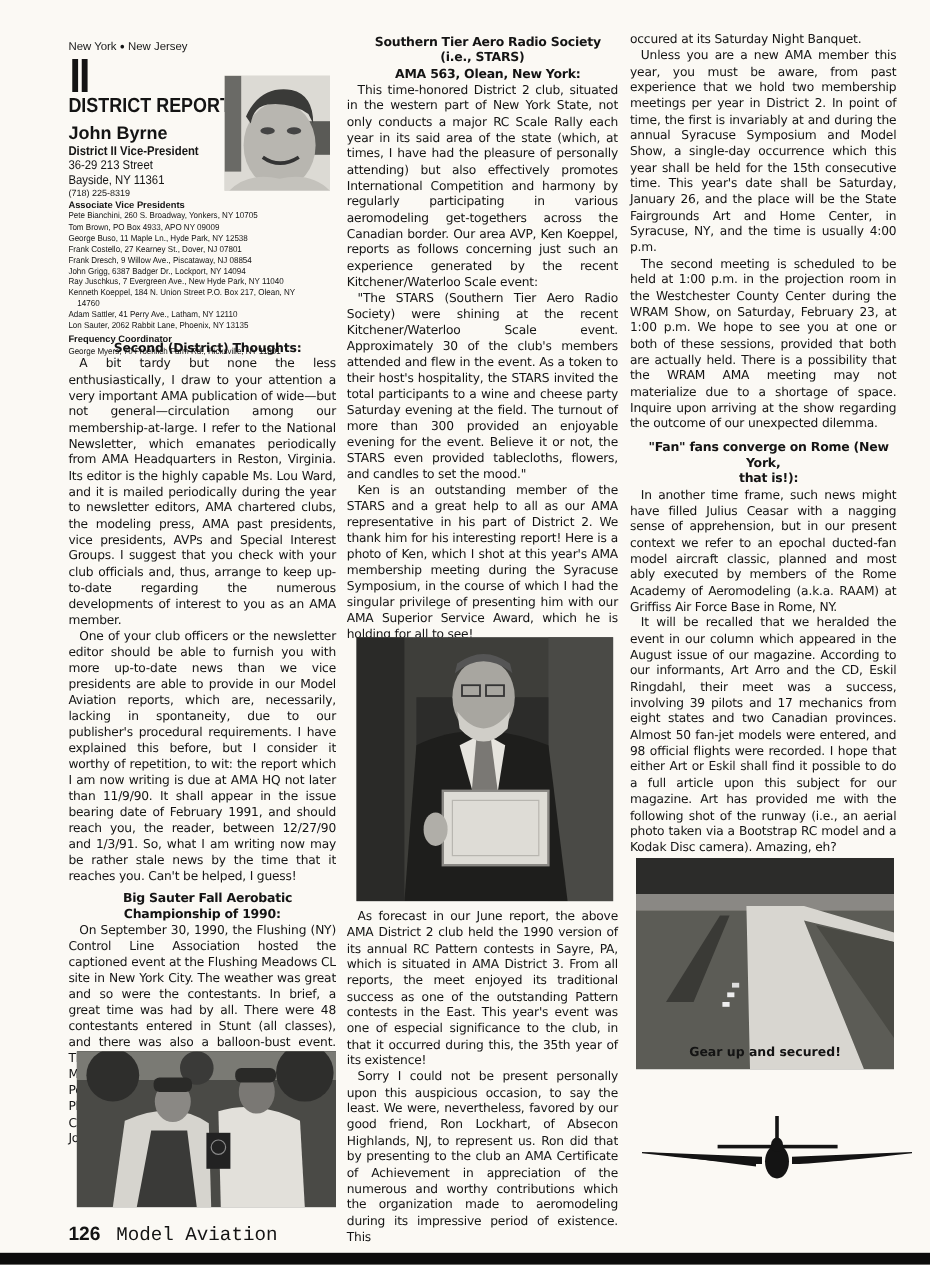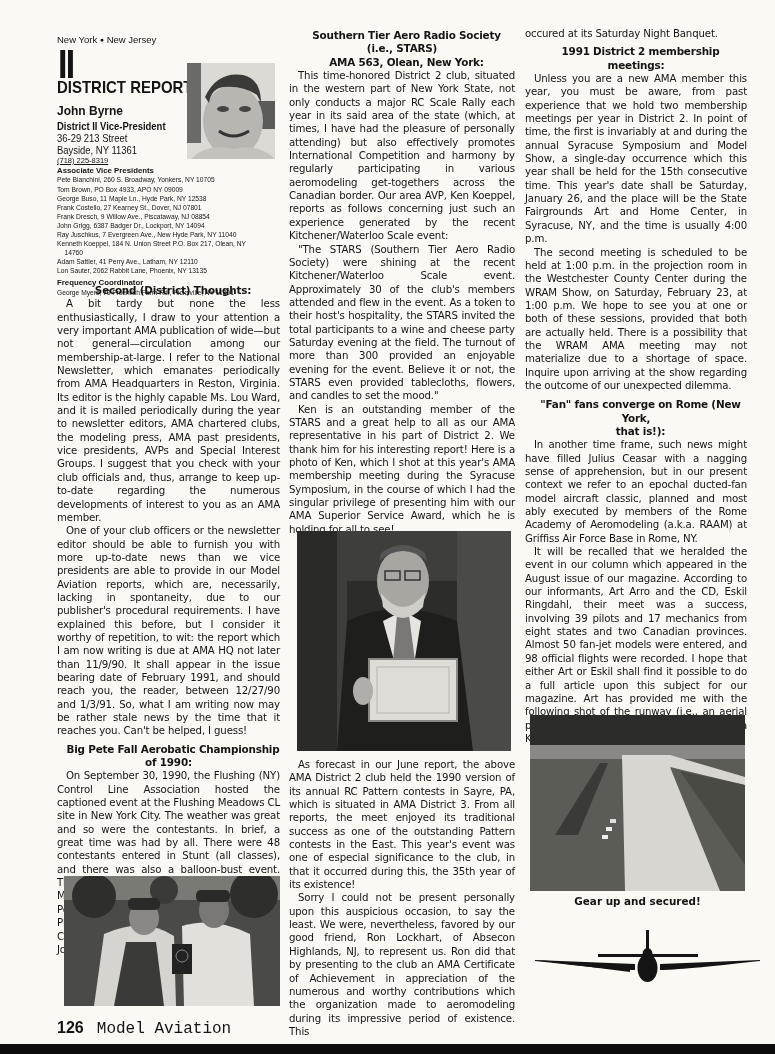--- a/index.html
+++ b/index.html
@@ -17,24 +17,24 @@
   .body-text p { margin:0; text-indent:9px; }
   .body-text p.noindent { text-indent:0; }
   .hd {
     font-weight:bold; text-align:center; font-size:10.4px; line-height:13.35px;
     margin:0; letter-spacing:-0.2px;
   }
   .sans { font-family:"Liberation Sans", sans-serif; }
   .region { font-size:9.5px; }
   .bigII { font-family:"Liberation Sans", sans-serif; font-weight:bold; font-size:40px; line-height:34px; letter-spacing:-2px; transform:scaleX(0.85); transform-origin:left; }
   .dr { font-family:"Liberation Sans", sans-serif; font-weight:bold; font-size:17px; line-height:20px; transform:scaleX(0.88); transform-origin:left; white-space:nowrap; }
-  .name { font-family:"Liberation Sans", sans-serif; font-weight:bold; font-size:12px; line-height:17px; }
+  .name { font-family:"Liberation Sans", sans-serif; font-weight:bold; font-size:15px; line-height:17px; }
   .vp { font-family:"Liberation Sans", sans-serif; font-weight:bold; font-size:10.5px; line-height:12px; transform:scaleX(0.9); transform-origin:left; white-space:nowrap; }
   .addr { font-family:"Liberation Sans", sans-serif; font-size:10.5px; line-height:12px; transform:scaleX(0.9); transform-origin:left; white-space:nowrap; }
-  .phone { font-family:"Liberation Sans", sans-serif; font-size:7.5px; line-height:11px;text-decoration:underline; }
+  .phone { font-family:"Liberation Sans", sans-serif; font-size:7.5px; line-height:11px; }
   .avp-h { font-family:"Liberation Sans", sans-serif; font-weight:bold; font-size:7.8px; line-height:9.4px; }
   .avp { font-family:"Liberation Sans", sans-serif; font-size:7.2px; line-height:9.1px; white-space:nowrap; transform:scaleX(0.93); transform-origin:left; }
   .photo { background:#555; overflow:hidden; }
   .caption { font-weight:bold; font-size:10.4px; text-align:center; }
   .footer-num { font-family:"Liberation Sans", sans-serif; font-weight:bold; font-size:16px; }
   .footer-mag { font-family:Liberation Mono, monospace; font-size:16px; }
   .bottom-bar { background:#0c0c0c; }
 </style>
 </head>
 <body>
@@ -81,21 +81,21 @@
   <div class="avp">Adam Sattler, 41 Perry Ave., Latham, NY 12110</div>
   <div class="avp">Lon Sauter, 2062 Rabbit Lane, Phoenix, NY 13135</div>
   <div class="avp-h" style="margin-top:3px;">Frequency Coordinator</div>
   <div class="avp">George Myers, 70 Froehlich Farm Rd., Hicksville, NY 11801</div>
 </div>
 
 <div class="abs body-text" style="left:57px; top:284px; width:223px;">
   <p class="hd">Second (District) Thoughts:</p>
   <p>A bit tardy but none the less enthusiastically, I draw to your attention a very important AMA publication of wide—but not general—circulation among our membership-at-large. I refer to the National Newsletter, which emanates periodically from AMA Headquarters in Reston, Virginia. Its editor is the highly capable Ms. Lou Ward, and it is mailed periodically during the year to newsletter editors, AMA chartered clubs, the modeling press, AMA past presidents, vice presidents, AVPs and Special Interest Groups. I suggest that you check with your club officials and, thus, arrange to keep up-to-date regarding the numerous developments of interest to you as an AMA member.</p>
   <p>One of your club officers or the newsletter editor should be able to furnish you with more up-to-date news than we vice presidents are able to provide in our Model Aviation reports, which are, necessarily, lacking in spontaneity, due to our publisher's procedural requirements. I have explained this before, but I consider it worthy of repetition, to wit: the report which I am now writing is due at AMA HQ not later than 11/9/90. It shall appear in the issue bearing date of February 1991, and should reach you, the reader, between 12/27/90 and 1/3/91. So, what I am writing now may be rather stale news by the time that it reaches you. Can't be helped, I guess!</p>
-  <p class="hd" style="margin-top:5px;">Big Pete Fall Aerobatic Championship of 1990:</p>
+  <p class="hd" style="margin-top:5px;">Big Sauter Fall Aerobatic Championship of 1990:</p>
   <p>On September 30, 1990, the Flushing (NY) Control Line Association hosted the captioned event at the Flushing Meadows CL site in New York City. The weather was great and so were the contestants. In brief, a great time was had by all. There were 48 contestants entered in Stunt (all classes), and there was also a balloon-bust event. The contestants comprised fliers from Massachusetts, New Jersey and Pennsylvania, as well as New York. Jerry Phelps and wife came all the way from Cleveland, Ohio. In the following shot we see Joe Ortiz, presi-</p>
 </div>
 
 <div class="abs photo" style="left:64px; top:876px; width:216px; height:130px;">
   <svg width="216" height="130" viewBox="0 0 216 130">
     <rect width="216" height="130" fill="#4a4a46"></rect>
     <rect x="0" y="0" width="216" height="24" fill="#7a7a74"></rect>
     <circle cx="30" cy="20" r="22" fill="#2e2e2c"></circle>
     <circle cx="190" cy="18" r="24" fill="#2e2e2c"></circle>
     <circle cx="100" cy="14" r="14" fill="#3a3a38"></circle>
@@ -139,21 +139,20 @@
   </svg>
 </div>
 
 <div class="abs body-text" style="left:289px; top:758px; width:226px;">
   <p>As forecast in our June report, the above AMA District 2 club held the 1990 version of its annual RC Pattern contests in Sayre, PA, which is situated in AMA District 3. From all reports, the meet enjoyed its traditional success as one of the outstanding Pattern contests in the East. This year's event was one of especial significance to the club, in that it occurred during this, the 35th year of its existence!</p>
   <p>Sorry I could not be present personally upon this auspicious occasion, to say the least. We were, nevertheless, favored by our good friend, Ron Lockhart, of Absecon Highlands, NJ, to represent us. Ron did that by presenting to the club an AMA Certificate of Achievement in appreciation of the numerous and worthy contributions which the organization made to aeromodeling during its impressive period of existence. This</p>
 </div>
 
 <div class="abs body-text" style="left:525px; top:27px; width:222px;">
   <p class="noindent">occured at its Saturday Night Banquet.</p>
-  <p class="hd" style="margin-top:5px;">1991 District 2 membership meetings:</p>
   <p>Unless you are a new AMA member this year, you must be aware, from past experience that we hold two membership meetings per year in District 2. In point of time, the first is invariably at and during the annual Syracuse Symposium and Model Show, a single-day occurrence which this year shall be held for the 15th consecutive time. This year's date shall be Saturday, January 26, and the place will be the State Fairgrounds Art and Home Center, in Syracuse, NY, and the time is usually 4:00 p.m.</p>
   <p>The second meeting is scheduled to be held at 1:00 p.m. in the projection room in the Westchester County Center during the WRAM Show, on Saturday, February 23, at 1:00 p.m. We hope to see you at one or both of these sessions, provided that both are actually held. There is a possibility that the WRAM AMA meeting may not materialize due to a shortage of space. Inquire upon arriving at the show regarding the outcome of our unexpected dilemma.</p>
   <p class="hd" style="margin-top:6px;">"Fan" fans converge on Rome (New York,</p>
   <p class="hd">that is!):</p>
   <p>In another time frame, such news might have filled Julius Ceasar with a nagging sense of apprehension, but in our present context we refer to an epochal ducted-fan model aircraft classic, planned and most ably executed by members of the Rome Academy of Aeromodeling (a.k.a. RAAM) at Griffiss Air Force Base in Rome, NY.</p>
   <p>It will be recalled that we heralded the event in our column which appeared in the August issue of our magazine. According to our informants, Art Arro and the CD, Eskil Ringdahl, their meet was a success, involving 39 pilots and 17 mechanics from eight states and two Canadian provinces. Almost 50 fan-jet models were entered, and 98 official flights were recorded. I hope that either Art or Eskil shall find it possible to do a full article upon this subject for our magazine. Art has provided me with the following shot of the runway (i.e., an aerial photo taken via a Bootstrap RC model and a Kodak Disc camera). Amazing, eh?</p>
 </div>
 
 <div class="abs photo" style="left:530px; top:715px; width:215px; height:176px;">
   <svg width="215" height="176" viewBox="0 0 215 176">
@@ -162,21 +161,21 @@
     <rect x="0" y="30" width="215" height="14" fill="#8a8884"></rect>
     <path d="M0 44 L215 44 L215 176 L0 176 Z" fill="#5c5c56"></path>
     <path d="M92 40 L140 40 L215 62 L215 70 L140 52 L190 176 L95 176 Z" fill="#d8d6d0"></path>
     <path d="M25 120 L70 48 L78 48 L48 120 Z" fill="#3a3a36"></path>
     <path d="M150 56 L215 70 L215 150 Z" fill="#4a4a44"></path>
     <rect x="72" y="120" width="6" height="4" fill="#eee"></rect>
     <rect x="76" y="112" width="6" height="4" fill="#eee"></rect>
     <rect x="80" y="104" width="6" height="4" fill="#ddd"></rect>
   </svg>
 </div>
-<div class="abs caption" style="left:530px; top:895px; width:215px;">Gear up and secured!</div>
+<div class="abs caption" style="left:530px; top:871px; width:215px;">Gear up and secured!</div>
 
 <div class="abs" style="left:535px; top:928px; width:225px; height:55px;">
   <svg width="225" height="55" viewBox="0 0 225 55">
     <path d="M0 32 L95 38 L95 44 Z" fill="#141414"></path>
     <path d="M0 32 L100 36 L100 42 Q80 42 0 33 Z" fill="#141414"></path>
     <path d="M225 32 L125 36 L125 42 Q145 42 225 33 Z" fill="#141414"></path>
     <rect x="63" y="26" width="100" height="3" fill="#141414"></rect>
     <rect x="111" y="2" width="3" height="26" fill="#141414"></rect>
     <ellipse cx="112.5" cy="40" rx="10" ry="14" fill="#141414"></ellipse>
     <ellipse cx="112.5" cy="26" rx="5" ry="6" fill="#141414"></ellipse>

